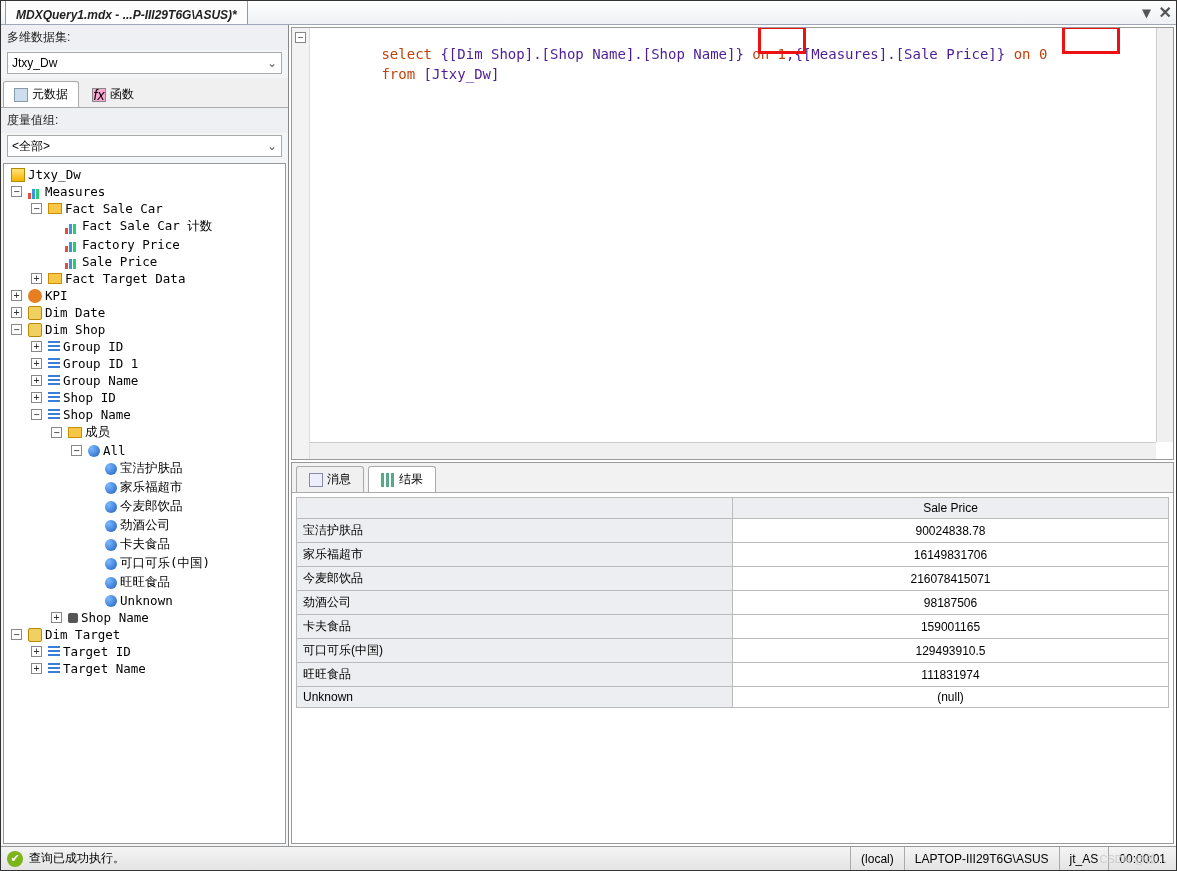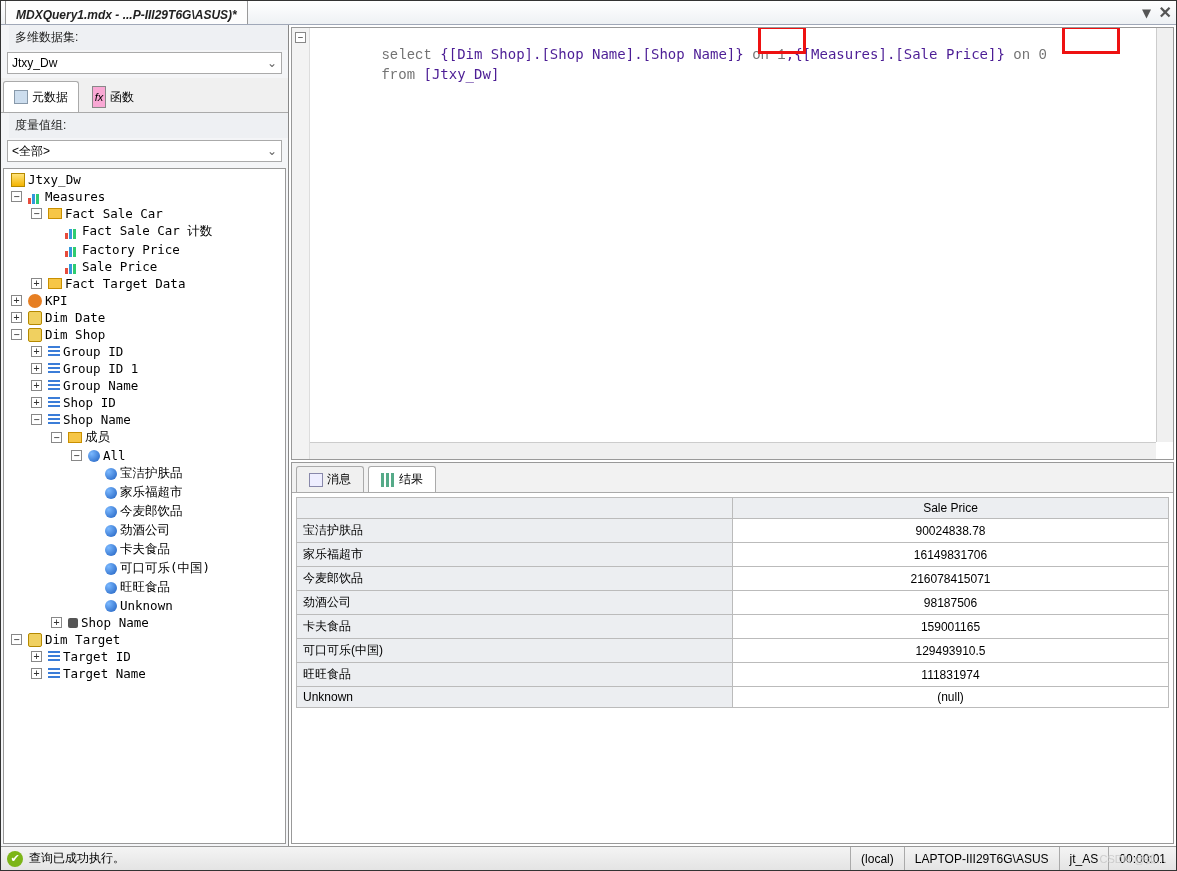--- a/index.html
+++ b/index.html
@@ -3,21 +3,21 @@
 <meta charset="utf-8">
 <style>
 * { box-sizing: border-box; margin: 0; padding: 0; }
 body { font-family: "Microsoft YaHei", Arial, sans-serif; font-size: 12px; background: #fff; width: 1177px; height: 871px; overflow: hidden; border: 1px solid #333; display: flex; flex-direction: column; }
 .titlebar { background: linear-gradient(#fff,#eef1f4); height: 24px; display: flex; align-items: flex-end; position: relative; border-bottom: 1px solid #a0a8b8; }
 .tab-title { background:#fdfdfd; border:1px solid #999; border-bottom:none; padding:8px 10px 2px; margin-left:4px; font-weight:bold; font-style:italic; font-size:12px; color:#222; border-radius:3px 3px 0 0; }
 .winbtns { position:absolute; right:4px; top:2px; display:flex; gap:8px; }
 .winbtns span { font-weight:bold; font-size:16px; color:#555; cursor:pointer; }
 .main { flex:1; display:flex; min-height:0; }
 .left { width:288px; border-right:1px solid #888; display:flex; flex-direction:column; background:#f4f5f7; }
-.panel-label { padding:4px 6px; color:#222; background:#eef0f3;margin-left:8px; }
+.panel-label { padding:4px 6px; color:#222; background:#eef0f3; }
 .combo { margin:2px 6px 4px; height:22px; border:1px solid #aaa; background:#fff; display:flex; align-items:center; padding:0 4px; justify-content:space-between; }
 .combo .arrow { color:#666; }
 .tabs-left { display:flex; border-bottom:1px solid #aaa; background:#f0f0f0; }
 .tabs-left div { padding:4px 10px; display:flex; align-items:center; gap:4px; border:1px solid #aaa; border-bottom:none; background:#fff; margin-top:3px; margin-left:2px; border-radius:3px 3px 0 0; cursor:pointer; }
 .tabs-left div.inactive { background:#f0f0f0; border-color:transparent; }
 .tree-wrap { flex:1; overflow:auto; background:#fff; border:1px solid #999; margin:2px; padding:2px 0; }
 .tree { font-family: "SimSun","NSimSun",monospace; font-size:12.5px; }
 .tree li { list-style:none; white-space:nowrap; padding:1px 0; }
 .tree .row { display:flex; align-items:center; gap:3px; }
 .sq { width:11px;height:11px;border:1px solid #888;display:inline-flex;align-items:center;justify-content:center;font-size:10px;line-height:1;color:#333;background:#fff;margin-right:3px;cursor:pointer;}
@@ -30,42 +30,42 @@
 .ic-dim{width:14px;height:14px;background:#f0d060;border:1px solid #b58900;border-radius:2px;}
 .ic-hier{width:12px;height:12px;background:repeating-linear-gradient(#3b7dd8 0 2px,#fff 2px 4px);}
 .ic-member{width:12px;height:12px;border-radius:50%;background:radial-gradient(circle at 30% 30%,#7ab8ff,#1f5fbf);}
 .ic-level{width:10px;height:10px;background:#555;border-radius:2px;}
 .indent{display:inline-block;}
 .right { flex:1; display:flex; flex-direction:column; min-width:0; }
 .editor { height:433px; border:1px solid #999; margin:2px; position:relative; background:#fff; font-family:"NSimSun","SimSun",Consolas,monospace; font-size:14px; overflow:auto; }
 .gutter{position:absolute;left:0;top:0;bottom:0;width:18px;background:#f3f3f3;border-right:1px solid #ddd;}
 .fold{position:absolute;left:3px;width:11px;height:11px;border:1px solid #888;font-size:9px;text-align:center;line-height:9px;color:#333;background:#fff;}
 .edline{position:absolute;left:22px;white-space:pre;}
-.kw{color:#737373;font-family:Liberation Mono, monospace;}
+.kw{color:#c2410c;}
 .gray{color:#4c1d95;}
 .redbox{position:absolute;border:3px solid #e11;}
 .results-area{flex:1;border:1px solid #999;margin:0 2px 2px;display:flex;flex-direction:column;background:#fff;}
 .res-tabs{display:flex;border-bottom:1px solid #aaa;background:#f2f2f2;}
 .res-tabs div{padding:4px 12px;display:flex;align-items:center;gap:4px;border:1px solid #aaa;border-bottom:none;margin:3px 0 0 4px;background:#f0f0f0;cursor:pointer;border-radius:3px 3px 0 0;}
 .res-tabs div.active{background:#fff;}
 .grid{margin:4px;border-collapse:collapse;font-size:12px;}
 .grid th,.grid td{border:1px solid #bbb;padding:3px 6px;text-align:left;}
 .grid th{background:#eceef1;font-weight:normal;text-align:center;}
 .grid td.rowhead{background:#eceef1;}
 .grid td.val{text-align:center;min-width:110px;}
 .statusbar{height:24px;background:linear-gradient(#f4f4f4,#e4e4e4);border-top:1px solid #999;display:flex;align-items:center;font-size:12px;}
 .statusbar .ok{width:16px;height:16px;border-radius:50%;background:#7cb518;margin:0 6px;display:flex;align-items:center;justify-content:center;color:#fff;font-size:11px;}
 .statusbar .seg{border-left:1px solid #aaa;padding:0 10px;height:100%;display:flex;align-items:center;}
 .statusbar .spacer{flex:1;}
 .scroll-h{height:17px;background:#f0f0f0;border-top:1px solid #ccc;position:absolute;bottom:0;left:18px;right:17px;}
 .scroll-v{width:17px;background:#f0f0f0;border-left:1px solid #ccc;position:absolute;top:0;bottom:17px;right:0;}
 .ic-tab-msg{width:14px;height:14px;background:#eef;border:1px solid #88a;}
 .ic-tab-res{width:14px;height:14px;background:repeating-linear-gradient(90deg,#5a8 0 3px,#fff 3px 5px);}
 .ic-meta{width:14px;height:14px;background:#cde;border:1px solid #89a;}
-.ic-fx{width:14px;height:22px;border:1px solid #888;background:#f9a8d4;display:flex;align-items:center;justify-content:center;font-size:11px;font-style:italic;}
+.ic-fx{width:14px;height:14px;border:1px solid #888;background:#f9a8d4;display:flex;align-items:center;justify-content:center;font-size:14px;font-style:italic;}
 .wm{position:absolute;right:10px;bottom:4px;color:#ccc;font-size:11px;pointer-events:none;}
 </style>
 </head>
 <body>
 
 <div class="titlebar">
   <div class="tab-title">MDXQuery1.mdx - ...P-III29T6G\ASUS)*</div>
   <div class="winbtns">
     <span>▾</span>
     <span>✕</span>

